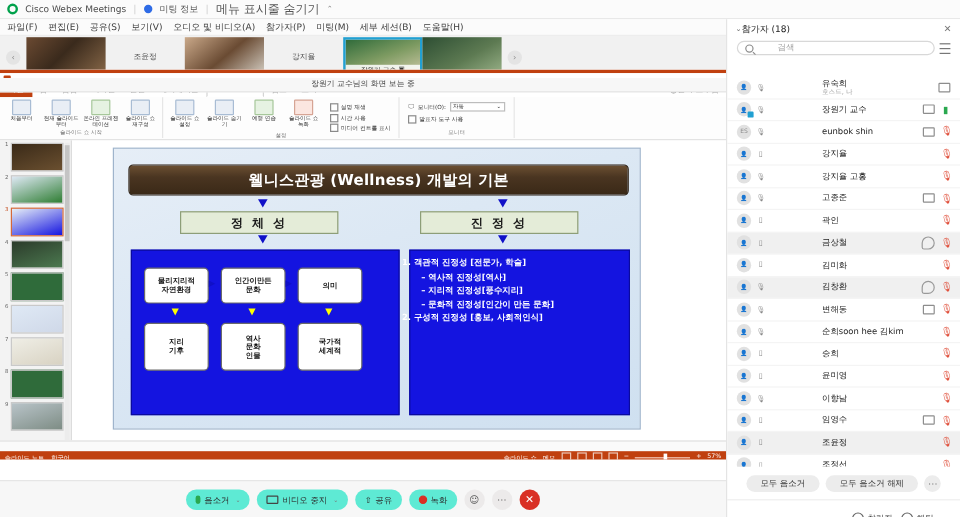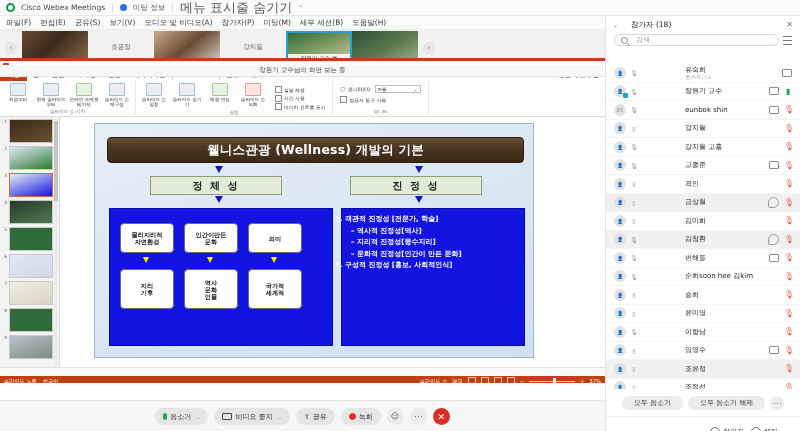--- a/index.html
+++ b/index.html
@@ -8,21 +8,21 @@
   .app{position:relative;width:800px;height:431px;background:#ffffff;border-radius:13px;}
 
   
   .webex-titlebar{position:absolute;left:0;top:0;width:800px;height:16px;background:#fbfbfb;
      border-bottom:1px solid #e8e8e8;display:flex;align-items:center;gap:6px;padding:0 6px;box-sizing:border-box;}
   .wx-logo{width:9px;height:9px;border-radius:50%;border:2px solid #00a14b;box-sizing:border-box;}
   .wx-title{font-size:7.5px;color:#4a4a4a;}
   .wx-sep{color:#d0d0d0;font-size:8px;}
   .wx-dot{width:7px;height:7px;border-radius:50%;background:#2e6be6;display:inline-block;}
   .wx-info{font-size:7.5px;color:#555;}
-  .wx-hide{font-size:13px;color:#555;}
+  .wx-hide{font-size:10px;color:#555;}
   .wx-caret{font-size:6px;color:#777;}
 
   
   .webex-menu{position:absolute;left:0;top:16px;width:800px;height:14px;background:#fbfbfb;
      display:flex;align-items:center;gap:9px;padding:0 6px;box-sizing:border-box;border-bottom:1px solid #ededed;}
   .webex-menu span{font-size:7.5px;color:#3c3c3c;white-space:nowrap;}
 
   
   .filmstrip{position:absolute;left:0;top:30px;width:605px;height:35px;background:#f1f1f1;
      display:flex;align-items:center;}
@@ -119,40 +119,40 @@
   .ppt-status{position:absolute;left:0;top:318px;width:605px;height:10px;background:#c0400f;color:#fff;
      display:flex;align-items:center;font-size:5.2px;padding:0 4px;box-sizing:border-box;gap:6px;}
   .ps-right{margin-left:auto;display:flex;align-items:center;gap:5px;}
   .zoom-track{width:46px;height:1px;background:#f4cdbd;position:relative;}
   .zoom-knob{position:absolute;left:24px;top:-2.5px;width:3px;height:6px;background:#fff;}
   .vbtn{width:6px;height:6px;border:1px solid rgba(255,255,255,.7);}
 
   
   .ctrlbar{position:absolute;left:0;top:400px;width:605px;height:31px;background:#f7f7f7;
      border-top:1px solid #e6e6e6;display:flex;align-items:center;justify-content:center;gap:6px;}
-  .pill{height:17px;border-radius:9px;background:#e5e5e5;display:flex;align-items:center;gap:3px;
+  .pill{height:17px;border-radius:9px;background:#5eead4;display:flex;align-items:center;gap:3px;
      padding:0 8px;font-size:7px;color:#2b2b2b;}
   .pill .car{font-size:5px;color:#777;margin-left:2px;}
   .circ{width:17px;height:17px;border-radius:50%;background:#eceaea;display:flex;align-items:center;
      justify-content:center;font-size:8px;color:#555;}
   .circ.red{background:#d93025;color:#fff;font-size:9px;}
   .mic-ico{width:4px;height:7px;border-radius:2px;background:#2aa84f;}
   .cam-ico{width:8px;height:5px;border-radius:1px;border:1.3px solid #444;}
   .rec-dot{width:7px;height:7px;border-radius:50%;border:1.5px solid #d93025;box-sizing:border-box;background:#d93025;}
 
   
   .panel{position:absolute;left:605px;top:16px;width:195px;height:415px;background:#ffffff;
      border-left:1px solid #e4e4e4;box-sizing:border-box;}
-  .p-head{height:17px;display:flex;align-items:center;padding:0 7px;box-sizing:border-box;gap:13px;}
+  .p-head{height:17px;display:flex;align-items:center;padding:0 7px;box-sizing:border-box;gap:0;}
   .p-head .chev{font-size:6px;color:#666;}
   .p-head .t{font-size:7.5px;color:#222;}
   .p-head .x{margin-left:auto;font-size:8px;color:#777;}
   .p-search{height:14px;margin:0 8px;display:flex;align-items:center;gap:4px;}
   .s-input{flex:1;height:12px;border:1px solid #d8d8d8;border-radius:7px;display:flex;align-items:center;
-     gap:8px;padding:0 6px;box-sizing:border-box;}
+     gap:20px;padding:0 6px;box-sizing:border-box;}
   .s-input .sg{width:5px;height:5px;border:1px solid #8d8d8d;border-radius:50%;position:relative;}
   .s-input .sg:after{content:"";position:absolute;right:-2.5px;bottom:-2px;width:3px;height:1px;
      background:#8d8d8d;transform:rotate(45deg);}
   .s-input span{font-size:7px;color:#9a9a9a;}
   .sortbtn{width:9px;height:9px;display:flex;flex-direction:column;justify-content:space-between;}
   .sortbtn i{height:1px;background:#777;display:block;}
   .plist{position:absolute;left:0;top:48px;width:194px;height:325px;overflow:hidden;}
   .prow{height:18.5px;display:flex;align-items:center;padding:0 8px;box-sizing:border-box;gap:5px;
      border-bottom:1px solid #f4f4f4;}
   .prow.hl{background:#f0f0f0;}

